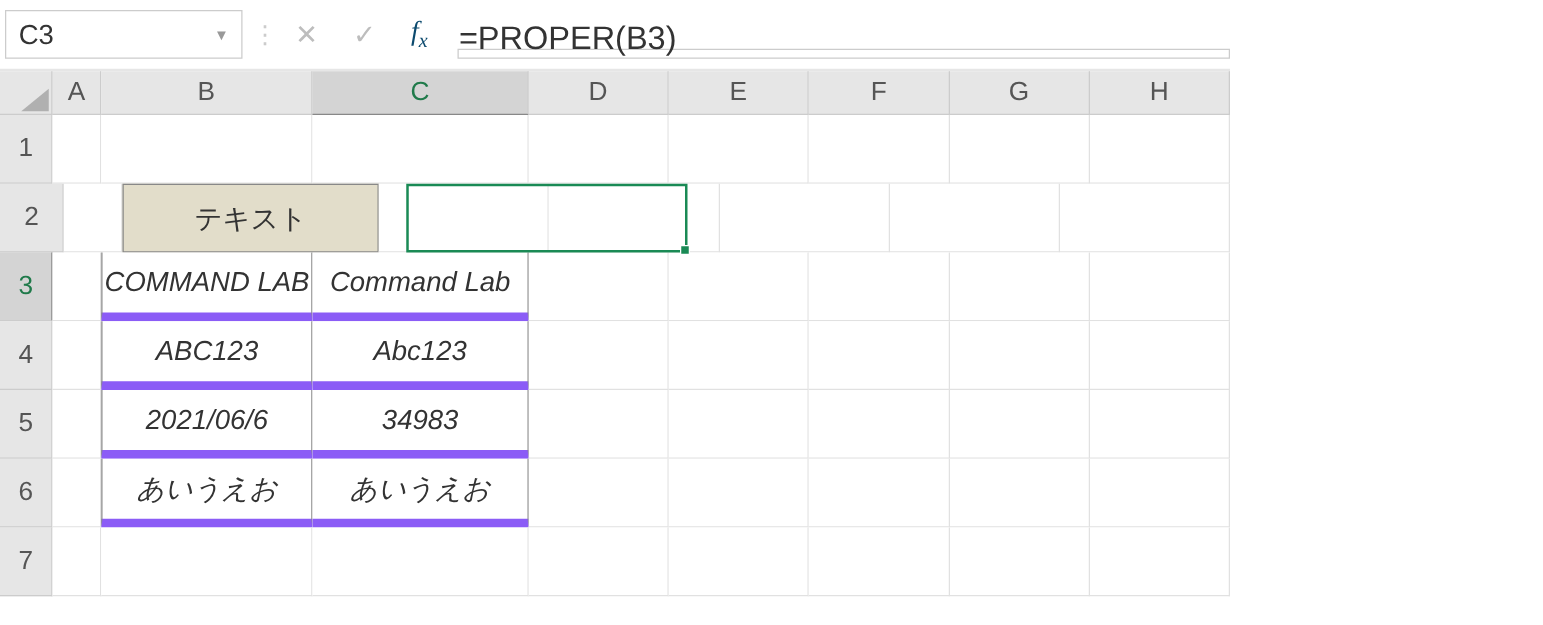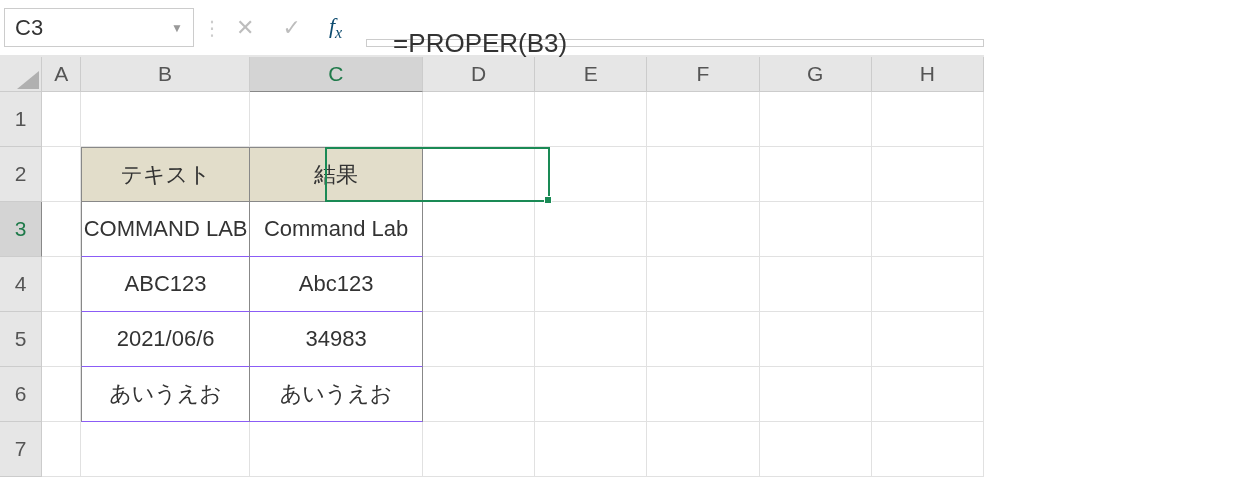--- a/index.html
+++ b/index.html
@@ -61,22 +61,22 @@
       font-style: italic;
       color: #0c4a6e;
       font-size: 22px;
       font-family: "Times New Roman", serif;
     }
     .formula-input {
       flex: 1;
       border: 1px solid #ccc;
       background: #fff;
       display: flex;
-      align-items: center;
-      padding: 0 26px;
+      align-items: flex-end;
+      padding: 0 0;
       font-size: 26px;
       color: #333;
       margin-top: 31px;
     }
     .divider-h {
       height: 2px;
       background: #e6e6e6;
     }
 
     
@@ -149,21 +149,21 @@
     .cG { width: 146px; }
     .cH { width: 146px; }
     .tbl-header {
       background: #e2ddca;
       font-weight: 400;
       border-top: 1px solid #888;
       border-bottom: 1px solid #888;
     }
     .tbl-lb { border-left: 1px solid #888; }
     .tbl-rb { border-right: 1px solid #888; }
-    .tbl-bb { border-bottom: 1px solid #8b5cf6; }
+    .tbl-bb { border-bottom: 7px solid #8b5cf6; font-style: italic; }
 
     
     .selection {
       position: absolute;
       border: 2px solid #1a8a55;
       pointer-events: none;
       z-index: 5;
     }
     .selection .handle {
       position: absolute;
@@ -221,23 +221,20 @@
       <div class="cell cG"></div>
       <div class="cell cH"></div>
     </div>
 
     <div class="row">
       <div class="row-header">2</div>
       <div class="cell cA"></div>
       <div class="cell cB tbl-header tbl-lb tbl-rb">
           <span>テキスト</span>
         </div>
-      <div class="cell cC tbl-header tbl-rb">
-          <span>結果</span>
-        </div>
       <div class="cell cD"></div>
       <div class="cell cE"></div>
       <div class="cell cF"></div>
       <div class="cell cG"></div>
       <div class="cell cH"></div>
     </div>
 
     <div class="row">
       <div class="row-header active">3</div>
       <div class="cell cA"></div>

